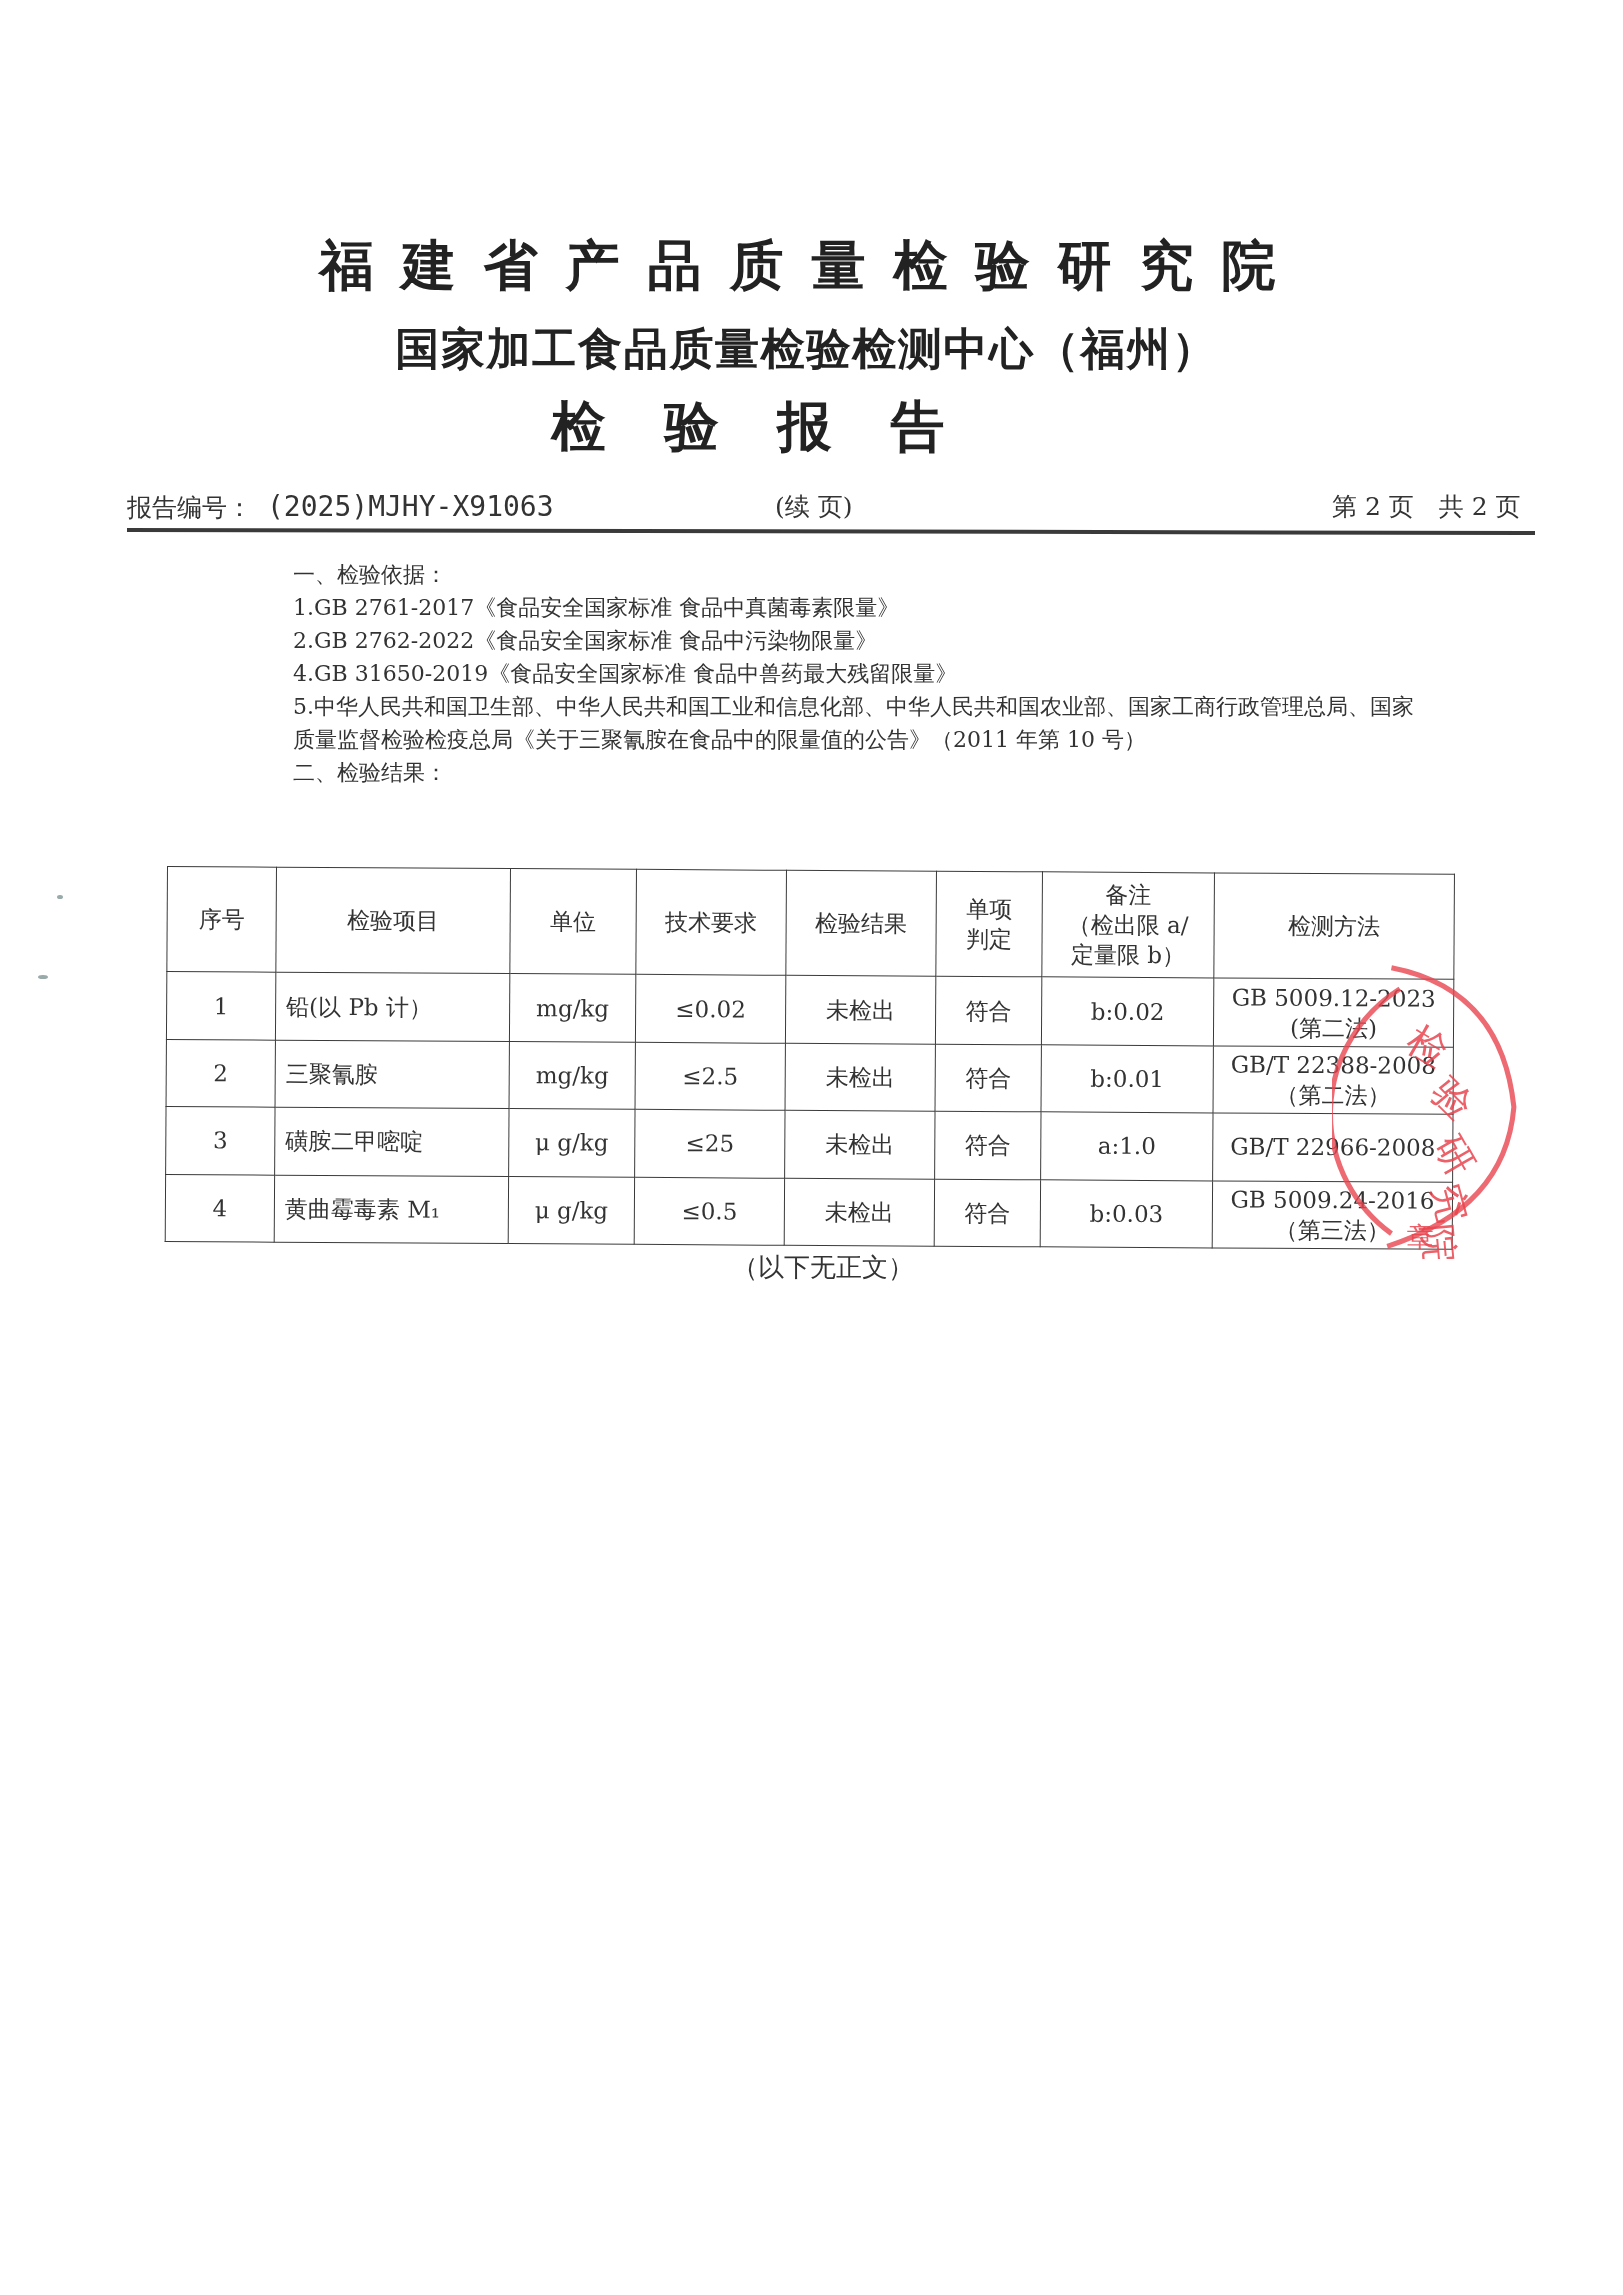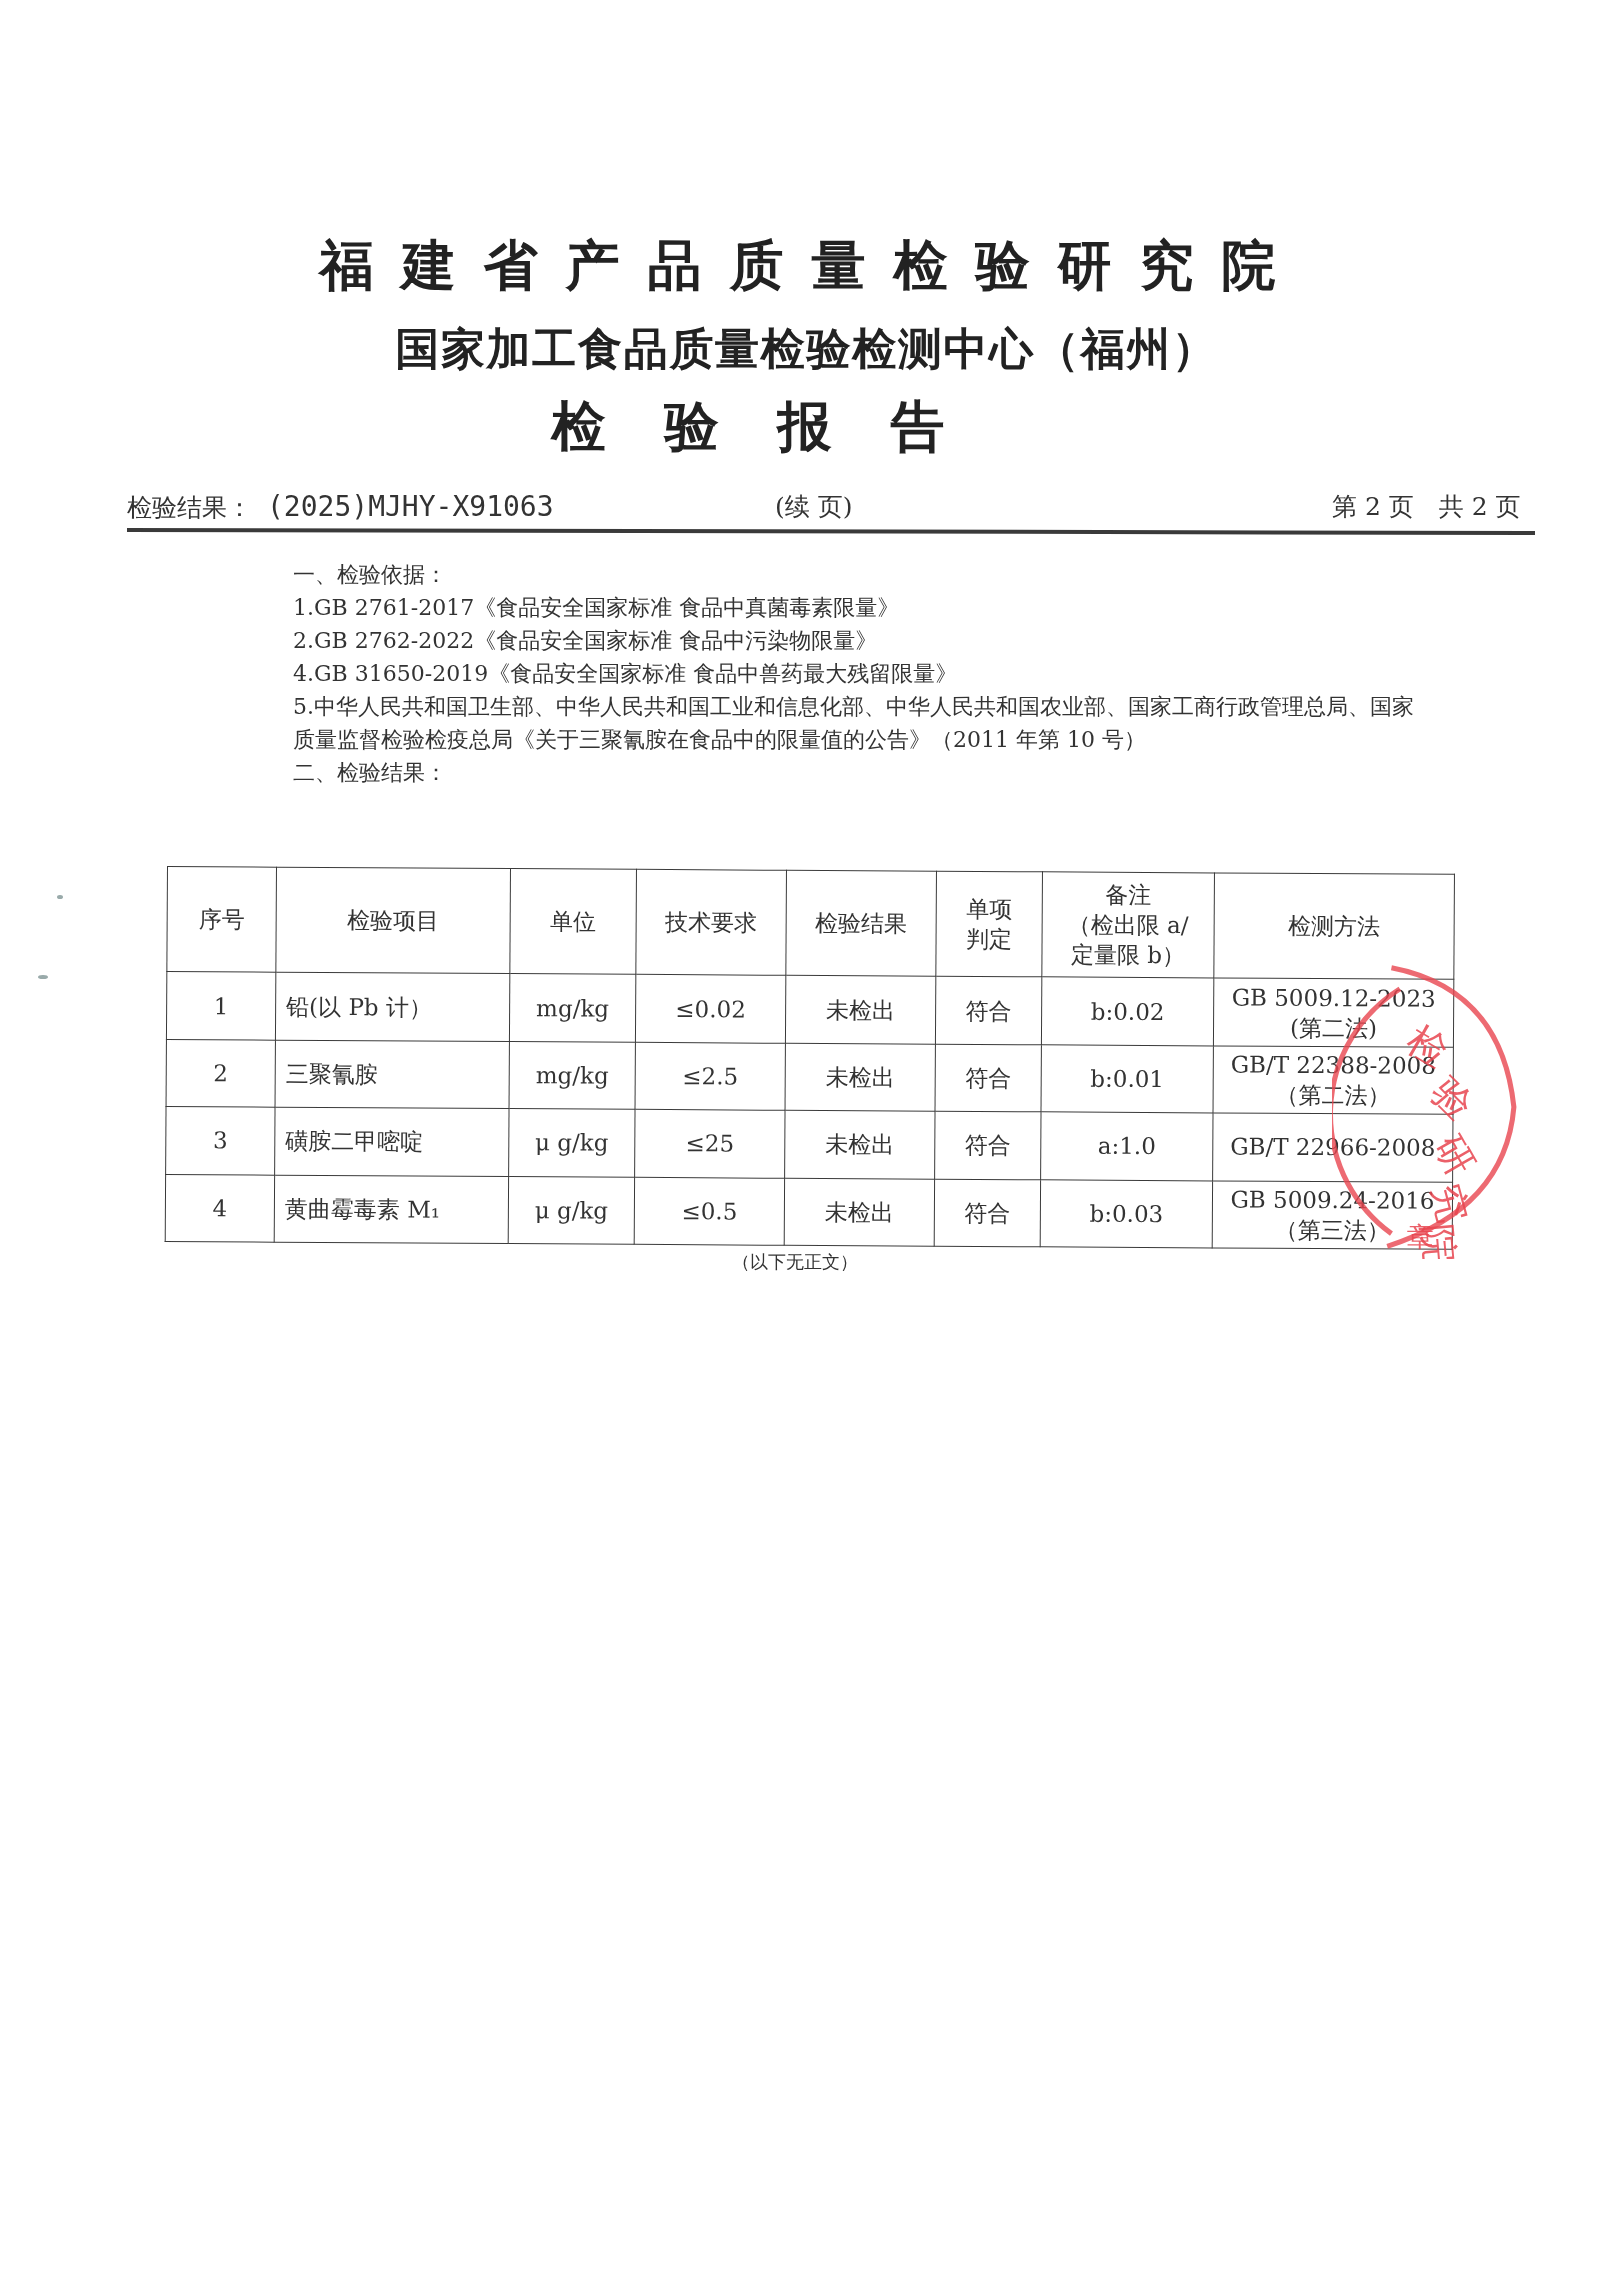--- a/index.html
+++ b/index.html
@@ -26,33 +26,33 @@
   .basis div { white-space:nowrap; }
   .basis .wrap { white-space:normal; width:1141px; }
   table.results { position:absolute; left:167px; top:866px; width:1288px;
                   border-collapse:collapse; font-size:23px; color:#333; transform:rotate(0.35deg);
                   transform-origin:left top; }
   table.results td, table.results th { border:1.7px solid #3a3a3a; text-align:center;
                   font-weight:normal; padding:1.7px 3.4px; line-height:30px; }
   table.results th { height:101px; }
   table.results td { height:63px; }
   table.results td.item { text-align:left; padding-left:10px; }
-  .footnote { left:732px; top:1250px; font-size:18px; color:#333; }
+  .footnote { left:732px; top:1250px; font-size:26px; color:#333; }
   .seal { left:1332px; top:955px; width:254px; height:304px; pointer-events:none; }
   .speck { background:#9aa; border-radius:50%; }
 </style>
 </head>
 <body>
 
 <div class="abs title1">福建省产品质量检验研究院</div>
 <div class="abs title2">国家加工食品质量检验检测中心（福州）</div>
 <div class="abs title3">检验报告</div>
 
 <div class="abs hdr report-no">
-  <span>检验结果：</span><span class="val">(2025)MJHY-X91063</span>
+  <span>报告编号：</span><span class="val">(2025)MJHY-X91063</span>
 </div>
 <div class="abs hdr cont">(续 页)</div>
 <div class="abs hdr pages">第 2 页　共 2 页</div>
 <div class="abs rule"></div>
 
 <div class="abs basis">
   <div>一、检验依据：</div>
   <div>1.GB 2761-2017《食品安全国家标准  食品中真菌毒素限量》</div>
   <div>2.GB 2762-2022《食品安全国家标准  食品中污染物限量》</div>
   <div>4.GB 31650-2019《食品安全国家标准  食品中兽药最大残留限量》</div>

